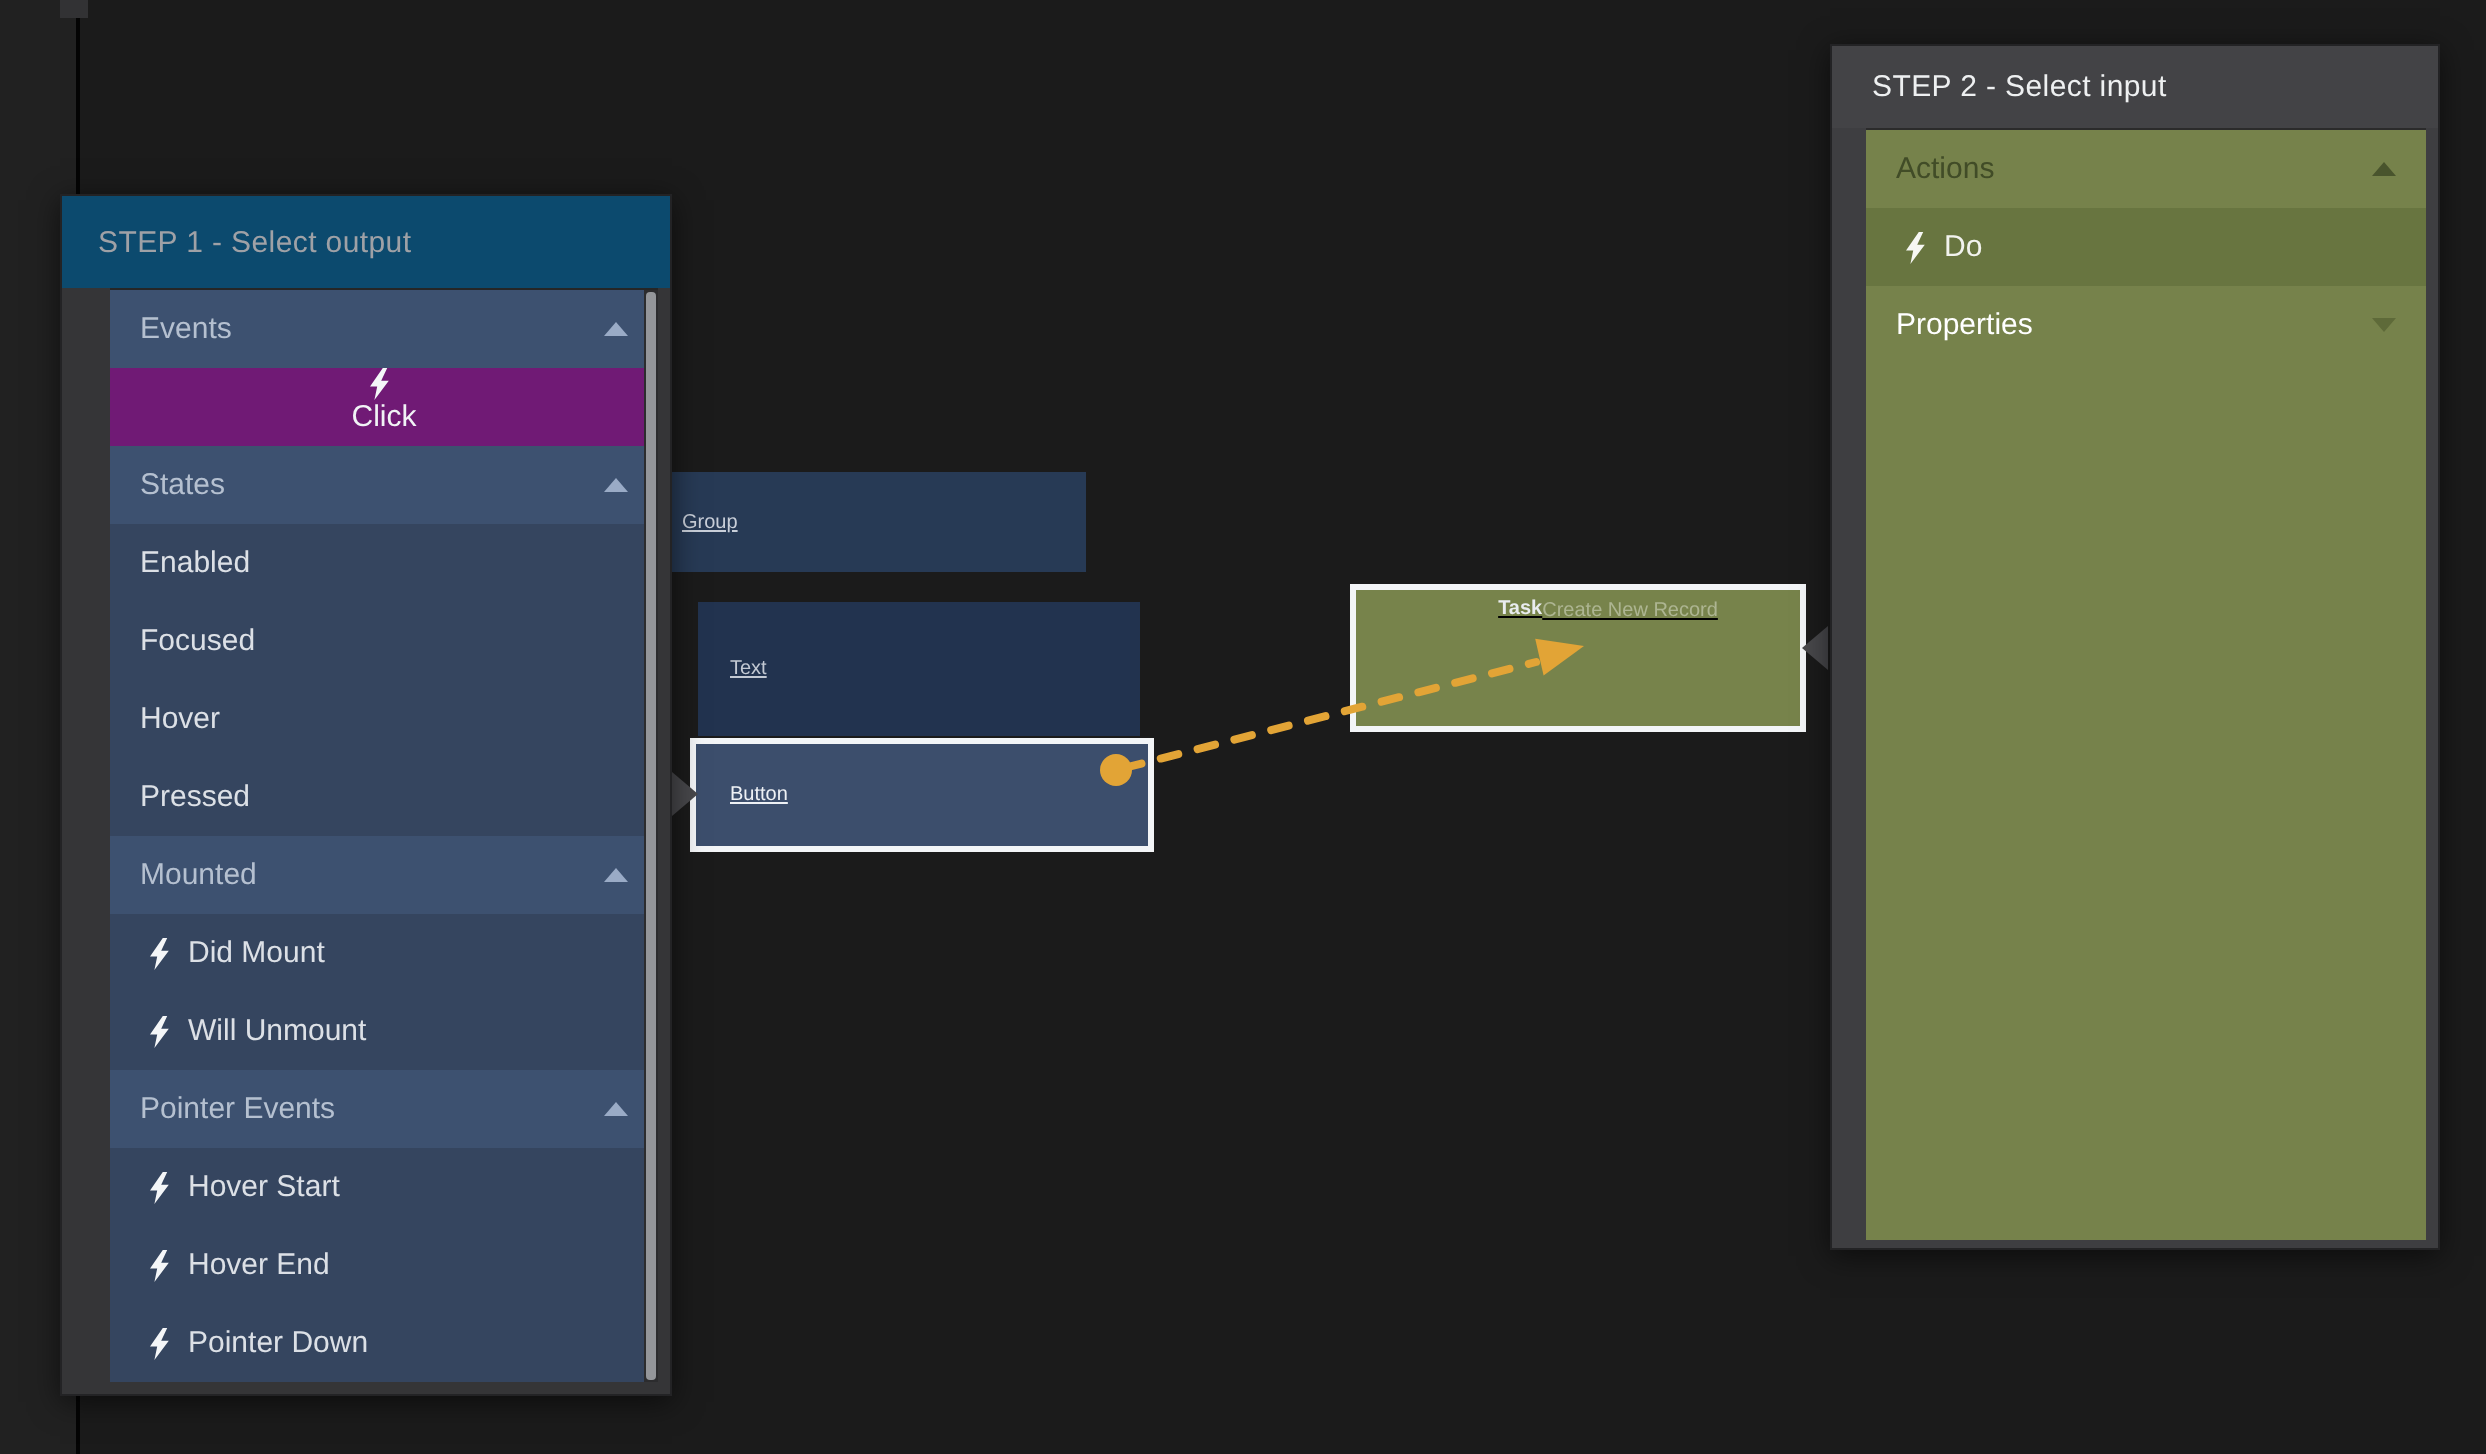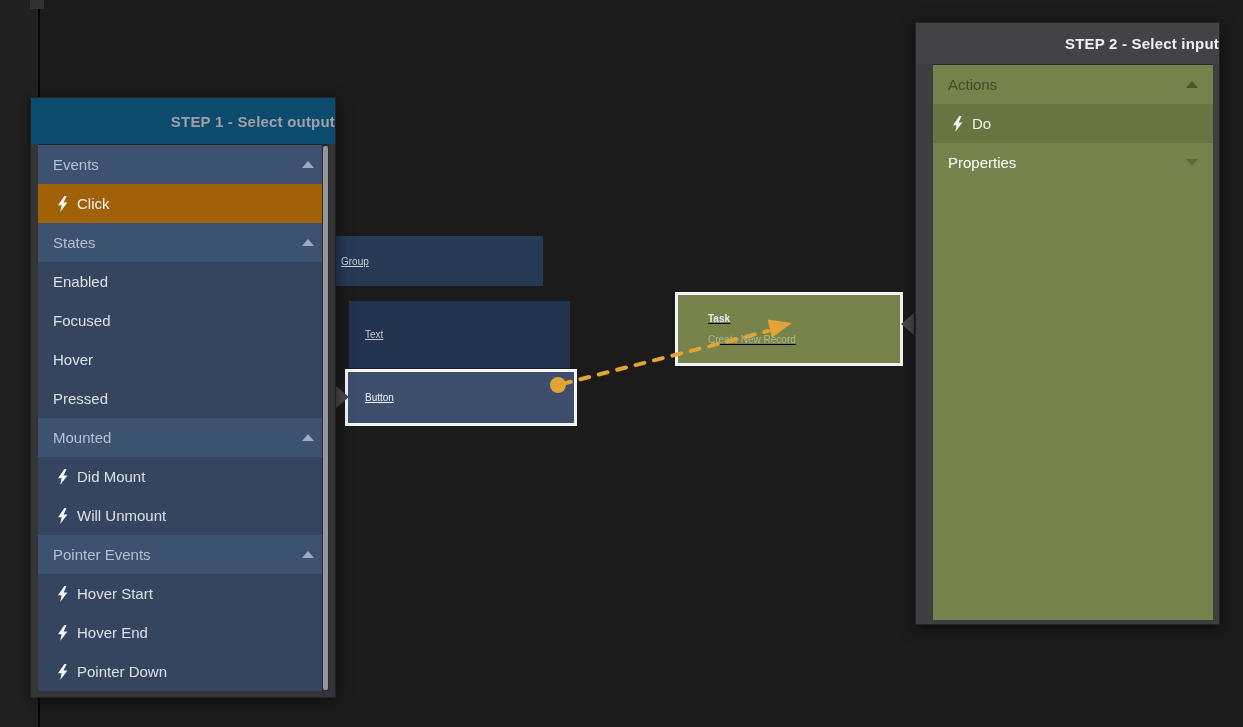--- a/index.html
+++ b/index.html
@@ -12,51 +12,51 @@
   .notch{position:absolute;left:30px;top:0;width:14px;height:9px;background:#323234;z-index:1;}
 
   
   .node{position:absolute;display:flex;align-items:center;box-sizing:border-box;
     font-size:10px;z-index:1;text-decoration:underline;}
   .node-group{left:321px;top:236px;width:222px;height:50px;background:#273a55;color:#c9cfd9;padding-left:20px;}
   .node-text{left:349px;top:301px;width:221px;height:67px;background:#22334f;color:#c3c9d3;padding-left:16px;}
   .node-button{left:345px;top:369px;width:232px;height:57px;background:#3c4e6c;color:#eef1f5;
     border:3px solid #f3f5f7;padding-left:17px;z-index:2;}
   .node-task{left:675px;top:292px;width:228px;height:74px;background:#77834b;
-    border:3px solid #f3f5f7;padding-left:30px;flex-direction:column;align-items:flex-start;justify-content:center;z-index:2;}
+    border:3px solid #f3f5f7;padding-left:30px;align-items:flex-start;justify-content:center;z-index:2;}
   .task-title{color:#e9ecef;font-weight:bold;line-height:20px;}
   .task-subtitle{color:rgba(248,250,242,0.42);line-height:21px;}
 
   
   .wire-svg{position:absolute;left:0;top:0;z-index:3;pointer-events:none;}
   .port-dot{position:absolute;left:550px;top:377px;width:16px;height:16px;border-radius:50%;
     background:#e2a436;z-index:4;}
 
   
   .pointer{position:absolute;width:0;height:0;z-index:4;}
   .pointer-right{left:336px;top:386px;border-top:11px solid transparent;border-bottom:11px solid transparent;border-left:13px solid #48484b;}
   .pointer-left{left:901px;top:313px;border-top:11px solid transparent;border-bottom:11px solid transparent;border-right:13px solid #48484b;}
 
   
   .panel{position:absolute;box-sizing:border-box;z-index:5;box-shadow:0 3px 14px rgba(0,0,0,0.55);}
-  .panel-header{display:flex;align-items:center;font-weight:bold;font-size:15px;letter-spacing:.2px;justify-content:flex-end;}
+  .panel-header{display:flex;align-items:center;font-weight:normal;font-size:15px;letter-spacing:.2px;}
   .panel1{left:30px;top:97px;width:306px;height:601px;background:#353537;border:1px solid #232325;}
   .panel1 .panel-header{height:46px;background:#0c4a6e;color:#9fa1a6;padding-left:18px;}
-  .panel1-body{position:relative;margin:0 6px 7px 7px;height:546px;background:#35455f;overflow:hidden;border-top:1px solid #262626;}
+  .panel1-body{position:relative;margin:0 6px 7px 24px;height:546px;background:#35455f;overflow:hidden;border-top:1px solid #262626;}
   .panel2{left:915px;top:22px;width:305px;height:603px;background:#3e3e41;border:1px solid #232325;}
   .panel2 .panel-header{height:41px;background:#434346;color:#eef0f1;padding-left:20px;}
   .panel2-body{position:relative;margin:0 6px 6px 17px;height:555px;background:#76824b;overflow:hidden;border-top:1px solid #2b2b2b;}
 
   
   .row{height:39px;display:flex;align-items:center;box-sizing:border-box;padding:0 15px;font-size:15px;}
   .row .lbl{white-space:nowrap;}
   .row .spacer{flex:1;}
   .lsection{background:#3d5170;color:#b5c0d0;}
   .litem{background:#35455f;color:#dce0e6;}
-  .litem.sel{background:#a16207;color:#f1f3f6;}
+  .litem.sel{background:#701a75;color:#f1f3f6;flex-direction:column;}
   .gsection{background:#76824b;color:#414c27;}
   .gsection.dim{color:#ffffff;}
   .gitem{background:#687540;color:#f2f3ee;}
   .bolt{margin-left:4px;margin-right:9px;flex:0 0 auto;}
 
   
   .chev{width:0;height:0;flex:0 0 auto;}
   .chev-up-blue{border-left:6px solid transparent;border-right:6px solid transparent;border-bottom:7px solid #9aabc6;}
   .chev-up-dark{border-left:6px solid transparent;border-right:6px solid transparent;border-bottom:7px solid #49542d;}
   .chev-down-olive{border-left:6px solid transparent;border-right:6px solid transparent;border-top:7px solid #5e6a39;}

